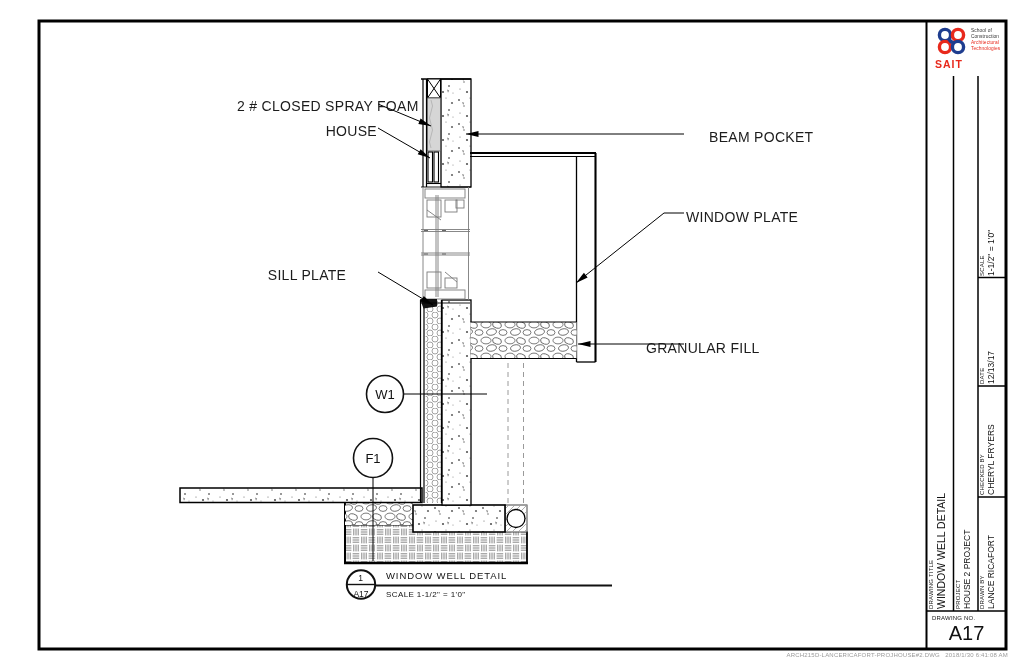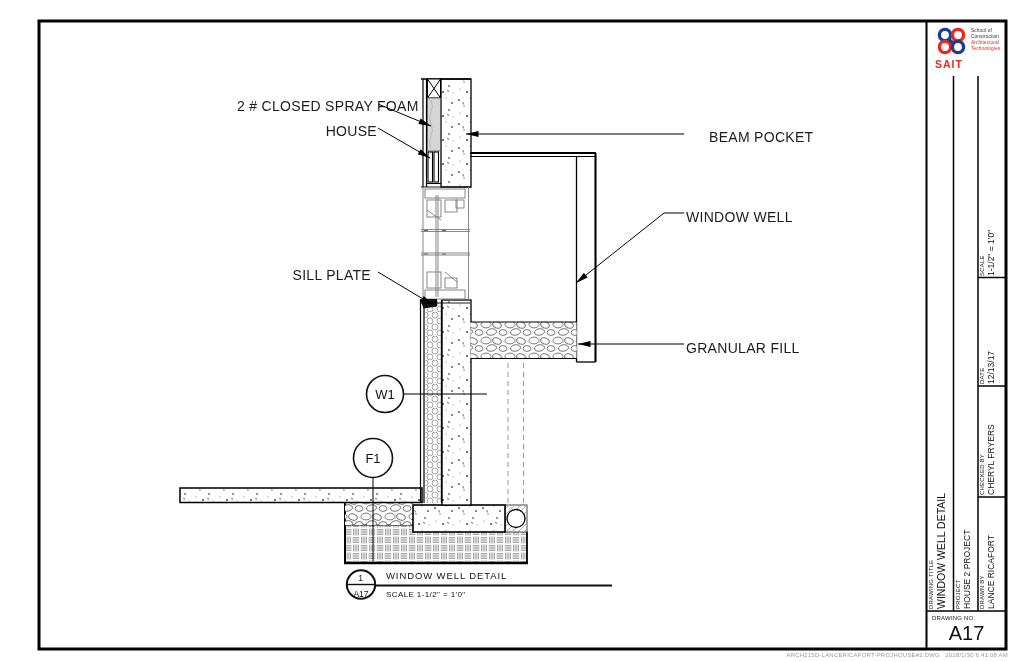--- a/index.html
+++ b/index.html
@@ -226,24 +226,24 @@
       <circle cx="945" cy="35" r="5.6" stroke="#1e3d8f"></circle>
       <circle cx="958" cy="35" r="5.6" stroke="#e8291c"></circle>
       <circle cx="945" cy="47" r="5.6" stroke="#e8291c"></circle>
       <circle cx="958" cy="47" r="5.6" stroke="#1e3d8f"></circle>
       <path d="M949,39 a7,7 0 0 0 5,4" stroke="#1e3d8f"></path>
     </g>
   </svg>
 
   <div class="note r" style="left:237px;top:98px;width:140px;">2 # CLOSED SPRAY FOAM</div>
   <div class="note r" style="left:237px;top:122.5px;width:140px;">HOUSE</div>
-  <div class="note r" style="left:231px;top:266.5px;width:140px;">SILL PLATE</div>
+  <div class="note r" style="left:237px;top:266.5px;width:140px;text-align:center;">SILL PLATE</div>
   <div class="note" style="left:686px;top:129px;padding-left:23px;">BEAM POCKET</div>
-  <div class="note" style="left:686px;top:208.5px;">WINDOW WELL</div>
-  <div class="note" style="left:686px;top:339.5px;">GRANULAR FILL</div>
+  <div class="note" style="left:686px;top:208.5px;">WINDOW PLATE</div>
+  <div class="note" style="left:646px;top:339.5px;">GRANULAR FILL</div>
 
   <div class="cap-title" style="left:386px;top:570px;">WINDOW WELL DETAIL</div>
   <div class="cap-scale" style="left:386px;top:589.5px;">SCALE 1-1/2" = 1'0"</div>
 
   <div class="logo">
     <div class="brand" style="color:#e8291c;">SAIT</div>
     <div class="orgtext">
       <div style="color:#333;">School of</div>
       <div style="color:#333;">Construction</div>
       <div style="color:#e8291c;">Architectural</div>

